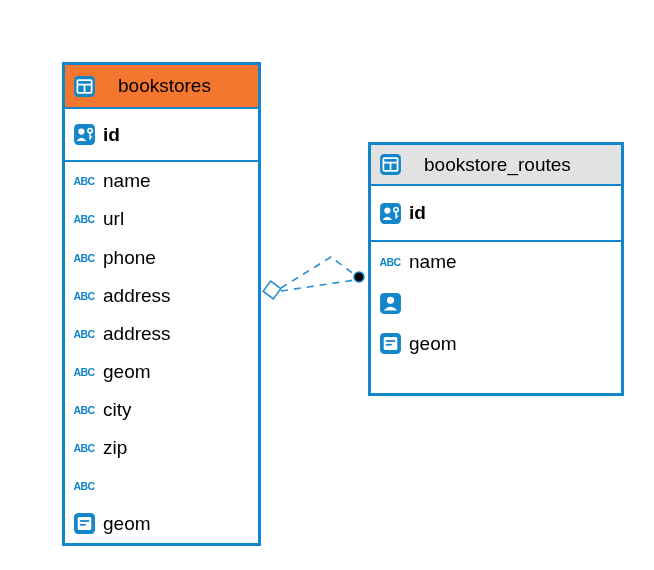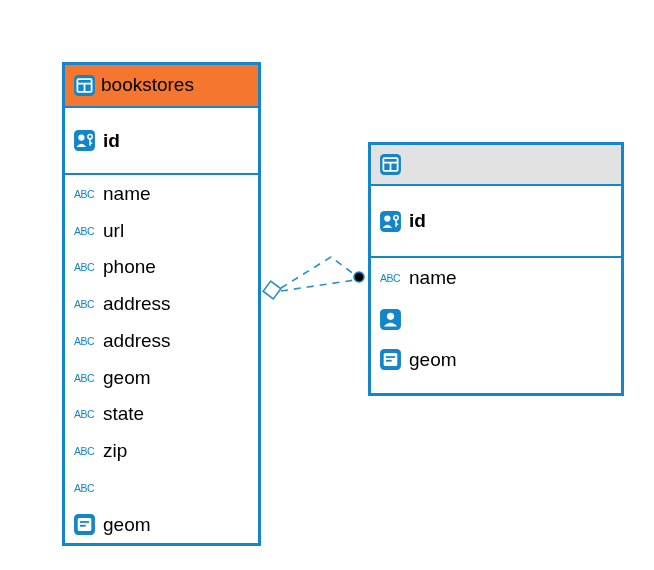--- a/index.html
+++ b/index.html
@@ -10,41 +10,41 @@
   html,body{margin:0;padding:0;background:#fff;}
   .canvas{
     position:relative;width:654px;height:570px;background:#ffffff;overflow:hidden;
     font-family:"Liberation Sans","DejaVu Sans",sans-serif;color:#000;
   }
   .erd-table{
     position:absolute;background:#fff;border:3px solid var(--blue);
     box-sizing:border-box;display:flex;flex-direction:column;
   }
   .tbl-header{
-    display:flex;align-items:center;gap:5px;padding:0 7px;
+    display:flex;align-items:center;gap:22px;padding:0 7px;
     border-bottom:2px solid var(--blue);font-size:19px;
   }
   .pk-row{
-    display:flex;align-items:center;gap:7px;padding:12px 7px;
+    display:flex;align-items:center;gap:7px;padding:4px 7px;
     border-bottom:2px solid var(--blue);font-size:19px;font-weight:bold;
   }
   .col-row{
     display:flex;align-items:center;gap:7px;padding:0 7px;font-size:19px;
   }
   #t-bookstores{left:62px;top:62px;width:199px;height:484px;}
   #t-bookstores .tbl-header{height:43px;background:var(--orange);}
   #t-bookstores .pk-row{height:44px;}
   #t-bookstores .col-row{height:38.8px;}
   #t-routes{left:368px;top:142px;width:256px;height:254px;}
   #t-routes .tbl-header{height:39px;background:var(--gray);}
   #t-routes .pk-row{height:46px;}
   #t-routes .col-row{height:40.7px;}
   .icon{flex:0 0 auto;display:inline-flex;align-items:center;justify-content:center;width:24px;}
   .abc{
-    color:var(--blue);font-weight:normal;font-size:10.5px;letter-spacing:-0.6px;
+    color:var(--blue);font-weight:bold;font-size:10.5px;letter-spacing:-0.6px;
     font-family:"Liberation Sans",sans-serif;
   }
   .lbl{white-space:nowrap;overflow:hidden;}
   #connector-layer{position:absolute;left:0;top:0;pointer-events:none;}
 </style>
 </head>
 <body>
 
 <div class="canvas">
 
@@ -92,21 +92,21 @@
     <div class="col-row">
       <span class="icon abc">ABC</span>
       <span class="lbl">address</span>
     </div>
     <div class="col-row">
       <span class="icon abc">ABC</span>
       <span class="lbl">geom</span>
     </div>
     <div class="col-row">
       <span class="icon abc">ABC</span>
-      <span class="lbl">state</span>
+      <span class="lbl">city</span>
     </div>
     <div class="col-row">
       <span class="icon abc">ABC</span>
       <span class="lbl">zip</span>
     </div>
     <div class="col-row">
       <span class="icon abc">ABC</span>
     </div>
     <div class="col-row">
       <span class="icon">
@@ -124,20 +124,21 @@
   <div class="erd-table" id="t-routes">
     <div class="tbl-header">
       <span class="icon">
         <svg viewBox="0 0 22 22" width="23" height="23">
             <rect x="1" y="1" width="20" height="20" rx="4" fill="#1386c9"></rect>
             <rect x="4.2" y="5" width="13.6" height="12" rx="1" fill="none" stroke="#fff" stroke-width="1.7"></rect>
             <line x1="4.2" y1="9.2" x2="17.8" y2="9.2" stroke="#fff" stroke-width="1.7"></line>
             <line x1="11" y1="9.2" x2="11" y2="17" stroke="#fff" stroke-width="1.7"></line>
           </svg>
       </span>
+      <span class="lbl">bookstore_routes</span>
     </div>
     <div class="pk-row">
       <span class="icon">
         <svg viewBox="0 0 22 22" width="23" height="23">
             <rect x="1" y="1" width="20" height="20" rx="4" fill="#1386c9"></rect>
             <circle cx="8" cy="8.2" r="3" fill="#fff"></circle>
             <path d="M3.4 17.2 Q8 11.2 12.6 17.2 Z" fill="#fff"></path>
             <circle cx="16.3" cy="7.3" r="2.1" fill="none" stroke="#fff" stroke-width="1.4"></circle>
             <line x1="16.3" y1="9.4" x2="16.3" y2="16" stroke="#fff" stroke-width="1.4"></line>
             <line x1="16.3" y1="13.6" x2="18.4" y2="13.6" stroke="#fff" stroke-width="1.4"></line>

